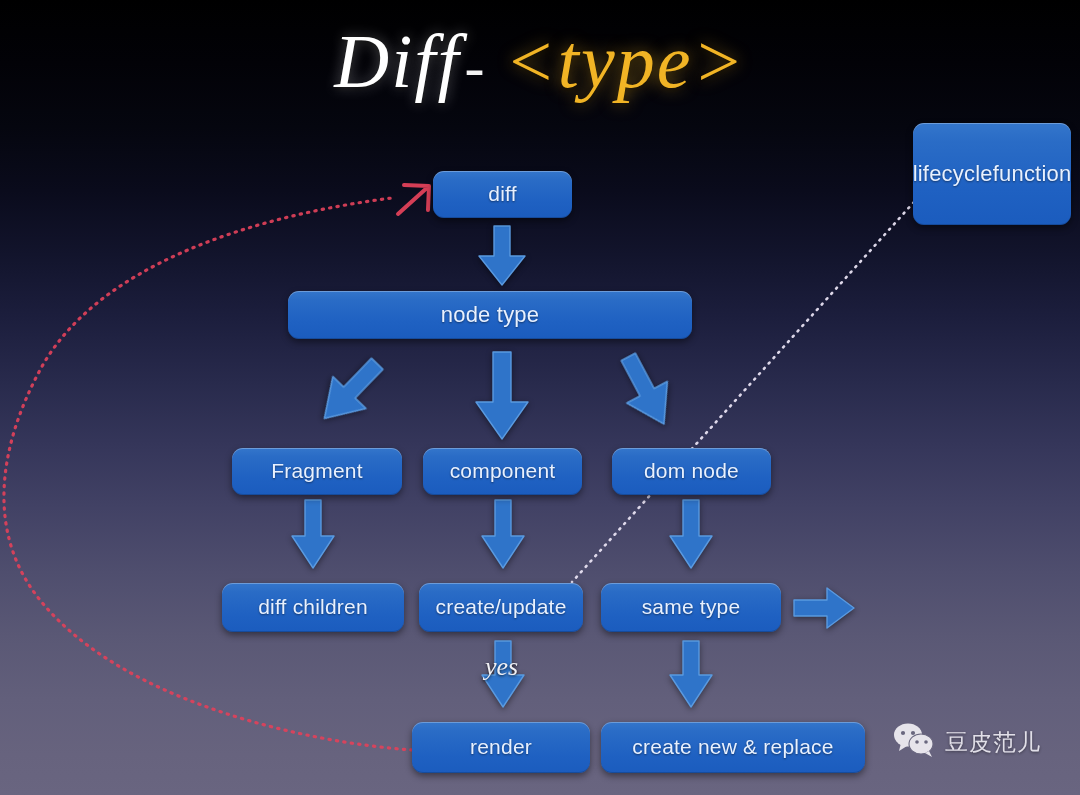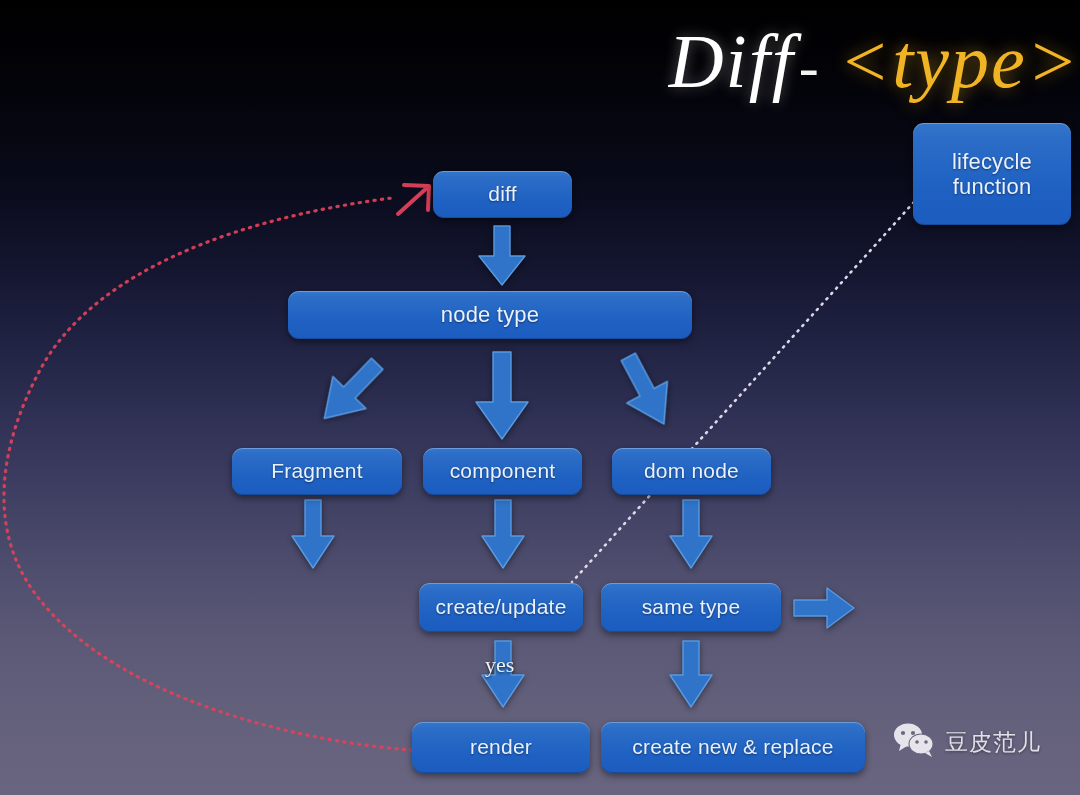--- a/index.html
+++ b/index.html
@@ -33,21 +33,21 @@
         #67637e 95%,
         #696580 100%);
   }
 
   
   #title {
     position: absolute;
     top: 18px;
     left: 0;
     width: 1080px;
-    text-align: right;
+    text-align: center;
     font-family: "Liberation Serif", "DejaVu Serif", serif;
     font-style: italic;
     font-size: 76px;
     letter-spacing: 2px;
     white-space: nowrap;
     user-select: none;
   }
   #title .t-main {
     color: #ffffff;
     text-shadow: 0 0 14px rgba(255,255,255,0.35), 0 2px 4px rgba(0,0,0,0.9);
@@ -77,21 +77,21 @@
     line-height: 1.15;
     letter-spacing: 0.2px;
     background: linear-gradient(to bottom, #3476cb 0%, #2a6cc6 18%, #1f61c2 65%, #1b5cbe 100%);
     box-shadow:
       inset 0 1px 0 rgba(255,255,255,0.28),
       inset 0 -1px 0 rgba(0,0,0,0.18),
       0 3px 7px rgba(0,0,0,0.45);
     text-shadow: 0 1px 2px rgba(0,0,0,0.45);
     user-select: none;
   }
-  .box.two-line { flex-direction: column; }
+  .box.two-line { }
 
   
   .arrow {
     position: absolute;
     pointer-events: none;
   }
   .arrow svg { display: block; overflow: visible; }
 
   
   .connector {
@@ -99,21 +99,22 @@
     left: 0; top: 0;
     width: 1080px;
     height: 795px;
     pointer-events: none;
   }
 
   
   #yes-label {
     position: absolute;
     font-family: "Liberation Serif", "DejaVu Serif", serif;
-    font-size: 22px;
+    font-style: italic;
+    font-size: 26px;
     color: #f0f0f5;
     text-shadow: 0 1px 3px rgba(0,0,0,0.8);
     user-select: none;
   }
 
   
   #watermark {
     position: absolute;
     left: 893px;
     top: 722px;
@@ -218,20 +219,21 @@
   <div class="box" style="left:433px; top:171px; width:139px; height:47px;">diff</div>
 
   <div class="box" style="left:288px; top:291px; width:404px; height:48px; font-size:22px;">node type</div>
 
   <div class="box" style="left:232px; top:448px; width:170px; height:47px;">Fragment</div>
 
   <div class="box" style="left:423px; top:448px; width:159px; height:47px;">component</div>
 
   <div class="box" style="left:612px; top:448px; width:159px; height:47px;">dom node</div>
 
+  <div class="box" style="left:222px; top:583px; width:182px; height:49px;">diff children</div>
 
   <div class="box" style="left:419px; top:583px; width:164px; height:49px;">create/update</div>
 
   <div class="box" style="left:601px; top:583px; width:180px; height:49px;">same type</div>
 
 
   <div class="box" style="left:412px; top:722px; width:178px; height:51px;">render</div>
 
   <div class="box" style="left:601px; top:722px; width:264px; height:51px;">create new &amp; replace</div>
 

